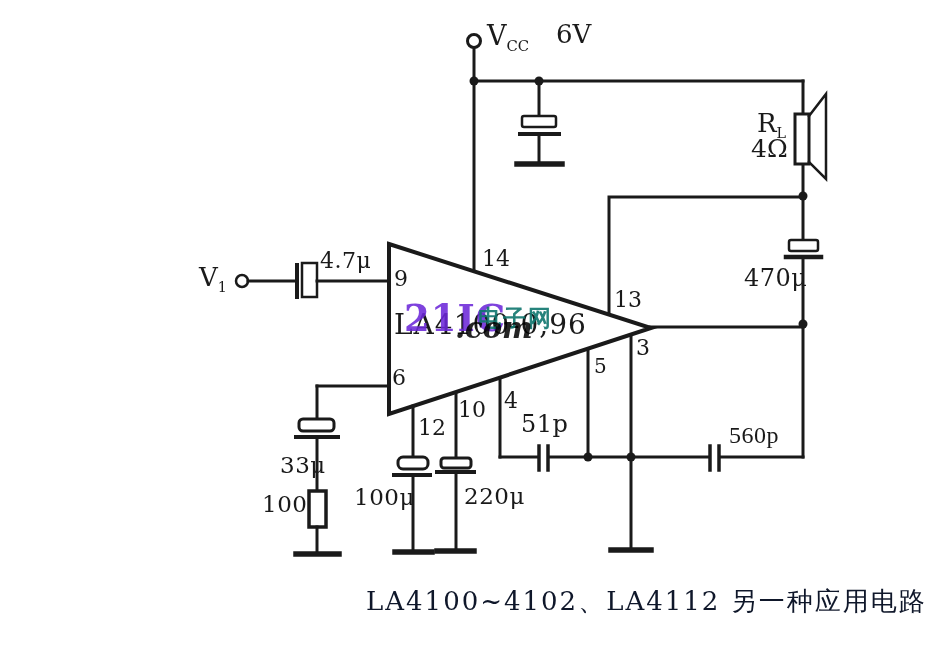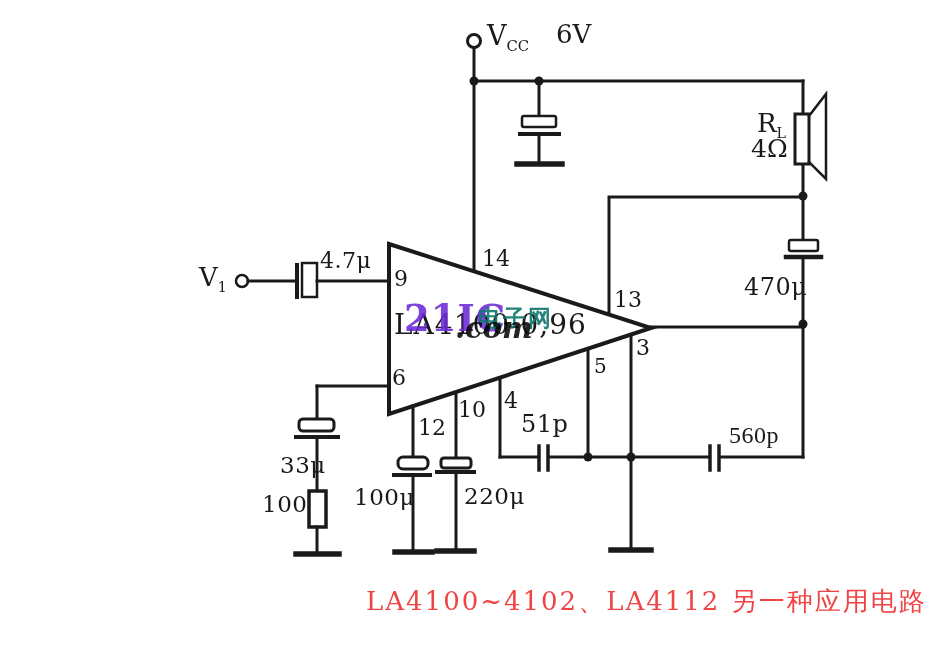--- a/index.html
+++ b/index.html
@@ -8,21 +8,21 @@
     background:#ffffff;
     font-family:"DejaVu Serif","Liberation Serif",serif;
     color:#1a1a1a;
   }
   #schematic-svg{position:absolute;left:0;top:0;}
   .lbl{position:absolute;white-space:nowrap;line-height:1;color:#1a1a1a;}
   .lbl sub{font-size:0.55em;line-height:1;}
   .pin{font-size:22px;}
   .val{font-size:23px;letter-spacing:0.5px;}
   .ic-text{font-size:28px;letter-spacing:1px;}
-  .caption{font-size:26px;letter-spacing:2px;color:#ef4444;}
+  .caption{font-size:26px;letter-spacing:2px;color:#0f172a;}
   .wm{position:absolute;white-space:nowrap;line-height:1;pointer-events:none;}
   .wm-brand{font-size:37px;font-weight:bold;color:#6d28d9;opacity:.88;letter-spacing:1px;}
   .wm-site{font-size:23px;font-weight:bold;color:#0f766e;opacity:.9;letter-spacing:2px;}
   .wm-domain{font-size:29px;font-weight:bold;font-style:italic;color:#000000;opacity:.85;}
 </style>
 </head>
 <body>
 
 <svg id="schematic-svg" width="943" height="648" viewBox="0 0 943 648" stroke="#1a1a1a" fill="none" stroke-linecap="square">
 
@@ -146,21 +146,21 @@
 
 <div class="lbl" style="left:487px;top:22px;font-size:27px;"><span>V</span><sub>CC</sub></div>
 <div class="lbl" style="left:556px;top:21px;font-size:26px;">6V</div>
 
 <div class="lbl" style="left:199px;top:264px;font-size:26px;"><span>V</span><sub>1</sub></div>
 <div class="lbl val" style="left:320px;top:250px;font-size:22px;">4.7μ</div>
 
 <div class="lbl" style="left:757px;top:110px;font-size:26px;"><span>R</span><sub>L</sub></div>
 <div class="lbl" style="left:751px;top:136px;font-size:25px;">4Ω</div>
 
-<div class="lbl val" style="left:744px;top:266px;font-size:24px;margin-top:9px;">470μ</div>
+<div class="lbl val" style="left:744px;top:266px;font-size:24px;">470μ</div>
 <div class="lbl val" style="left:729px;top:423px;font-size:24px;font-family:Liberation Serif, serif;">560p</div>
 <div class="lbl val" style="left:521px;top:412px;font-size:24px;">51p</div>
 <div class="lbl val" style="left:280px;top:442px;margin-top:12px;">33μ</div>
 <div class="lbl val" style="left:262px;top:493px;">100</div>
 <div class="lbl val" style="left:354px;top:486px;">100μ</div>
 <div class="lbl val" style="left:464px;top:485px;">220μ</div>
 
 <div class="lbl pin" style="left:394px;top:268px;">9</div>
 <div class="lbl pin" style="left:392px;top:367px;">6</div>
 <div class="lbl pin" style="left:482px;top:248px;">14</div>

